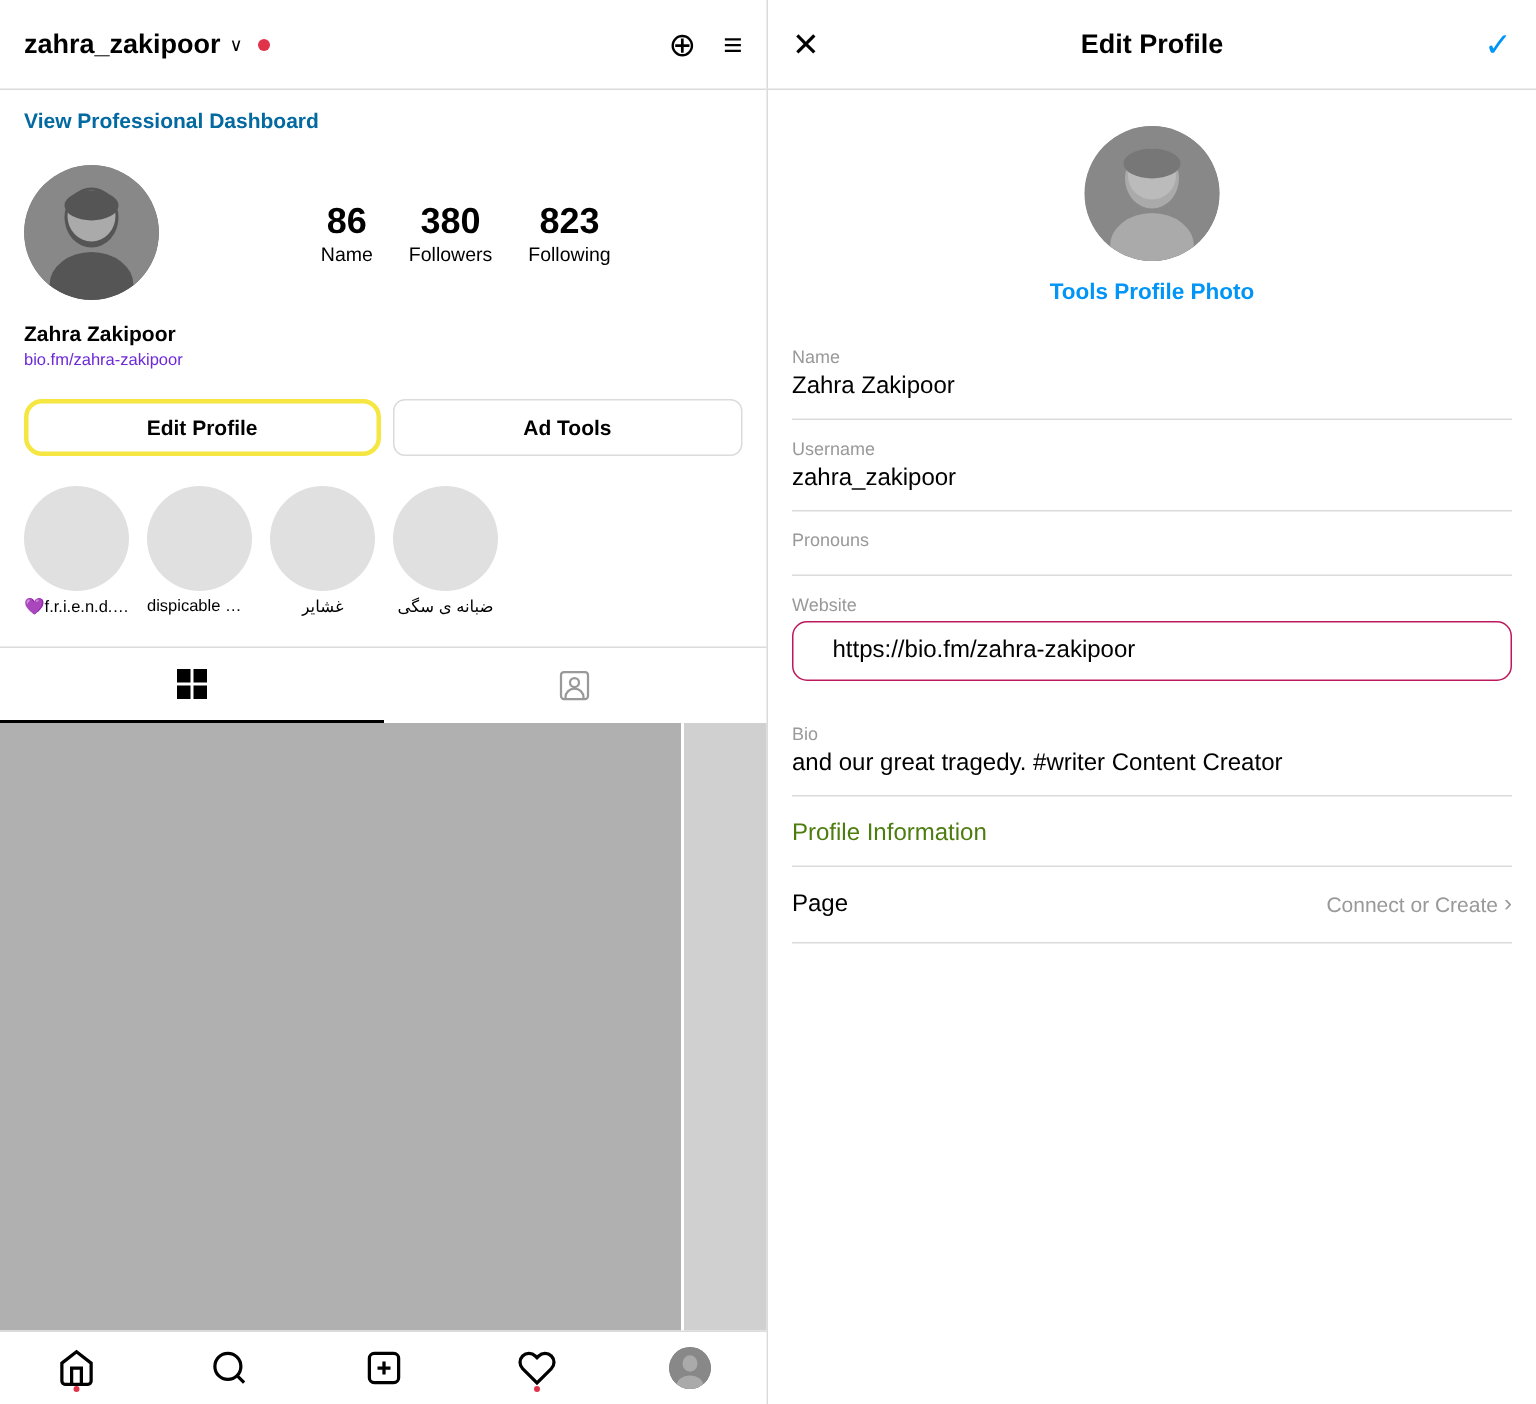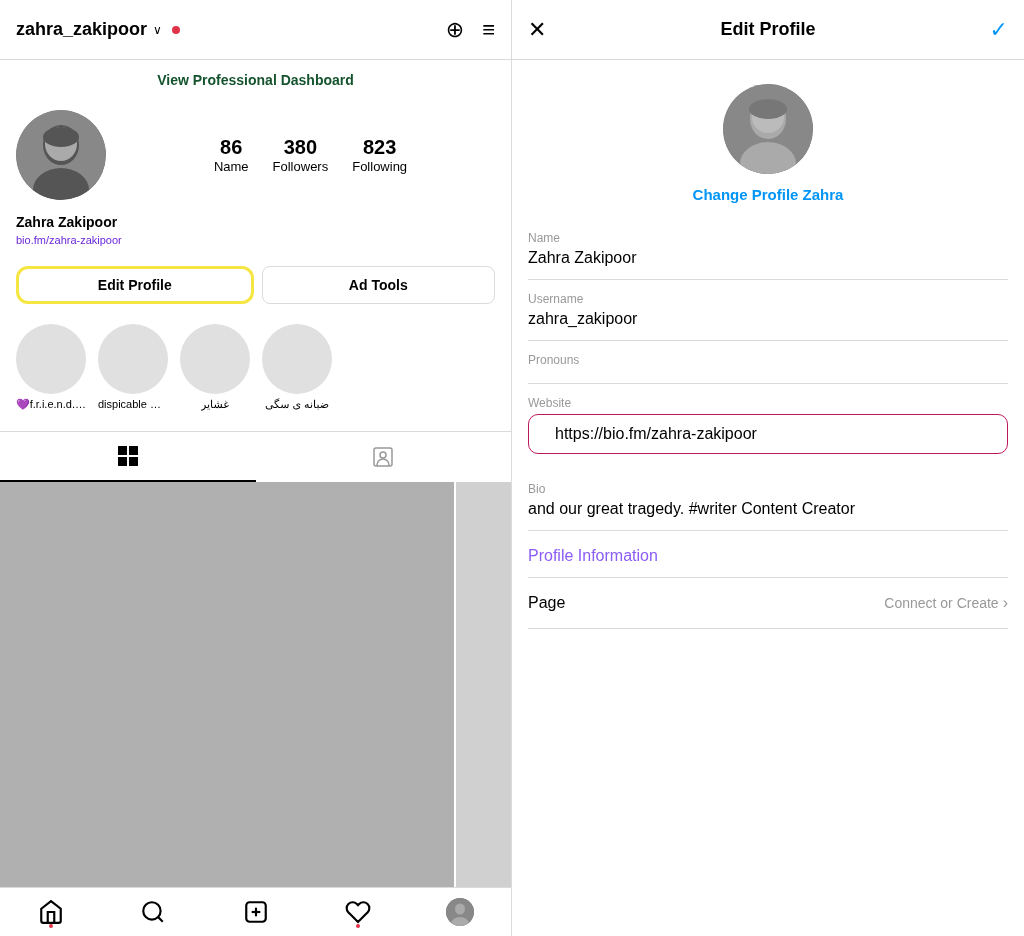--- a/index.html
+++ b/index.html
@@ -63,25 +63,25 @@
       gap: 18px;
     }
 
     .header-icon {
       font-size: 22px;
       color: #000;
       cursor: pointer;
     }
 
     .professional-dashboard {
-      text-align: center;
+      text-align: left;
       padding: 12px 16px;
       font-size: 14px;
       font-weight: 700;
-      color: #14532d;
+      color: #0369a1;
       cursor: pointer;
     }
 
     .profile-section {
       display: flex;
       align-items: center;
       padding: 10px 16px;
       gap: 20px;
     }
 
@@ -113,21 +113,21 @@
       justify-content: center;
     }
 
     .stat-item {
       display: flex;
       flex-direction: column;
       align-items: center;
     }
 
     .stat-number {
-      font-size: 20px;
+      font-size: 24px;
       font-weight: 600;
       color: #000;
     }
 
     .stat-label {
       font-size: 13px;
       color: #000;
     }
 
     .bio-section {
@@ -376,21 +376,21 @@
       padding: 10px 26px;
       margin: 4px 0;
     }
 
     .profile-info-section {
       padding: 16px 16px 0;
     }
 
     .profile-info-title {
       font-size: 16px;
-      color: #8b5cf6;
+      color: #4d7c0f;
       font-weight: 400;
       padding-bottom: 12px;
       border-bottom: 1px solid #dbdbdb;
     }
 
     .page-row {
       display: flex;
       align-items: center;
       justify-content: space-between;
       padding: 16px 0;
@@ -568,21 +568,21 @@
   <div class="profile-photo-section">
     <div class="right-avatar">
       <svg width="90" height="90" viewBox="0 0 90 90">
         <rect width="90" height="90" rx="45" fill="#888"></rect>
         <ellipse cx="45" cy="35" rx="18" ry="20" fill="#aaa"></ellipse>
         <ellipse cx="45" cy="80" rx="28" ry="22" fill="#aaa"></ellipse>
         <ellipse cx="45" cy="33" rx="16" ry="16" fill="#bbb"></ellipse>
         <ellipse cx="45" cy="25" rx="19" ry="10" fill="#777"></ellipse>
       </svg>
     </div>
-    <span class="change-photo-text">Change Profile Zahra</span>
+    <span class="change-photo-text">Tools Profile Photo</span>
   </div>
 
   <div class="form-section">
 
     <div class="form-field">
       <div class="form-label">Name</div>
       <div class="form-value">Zahra Zakipoor</div>
     </div>
 
     <div class="form-field">

